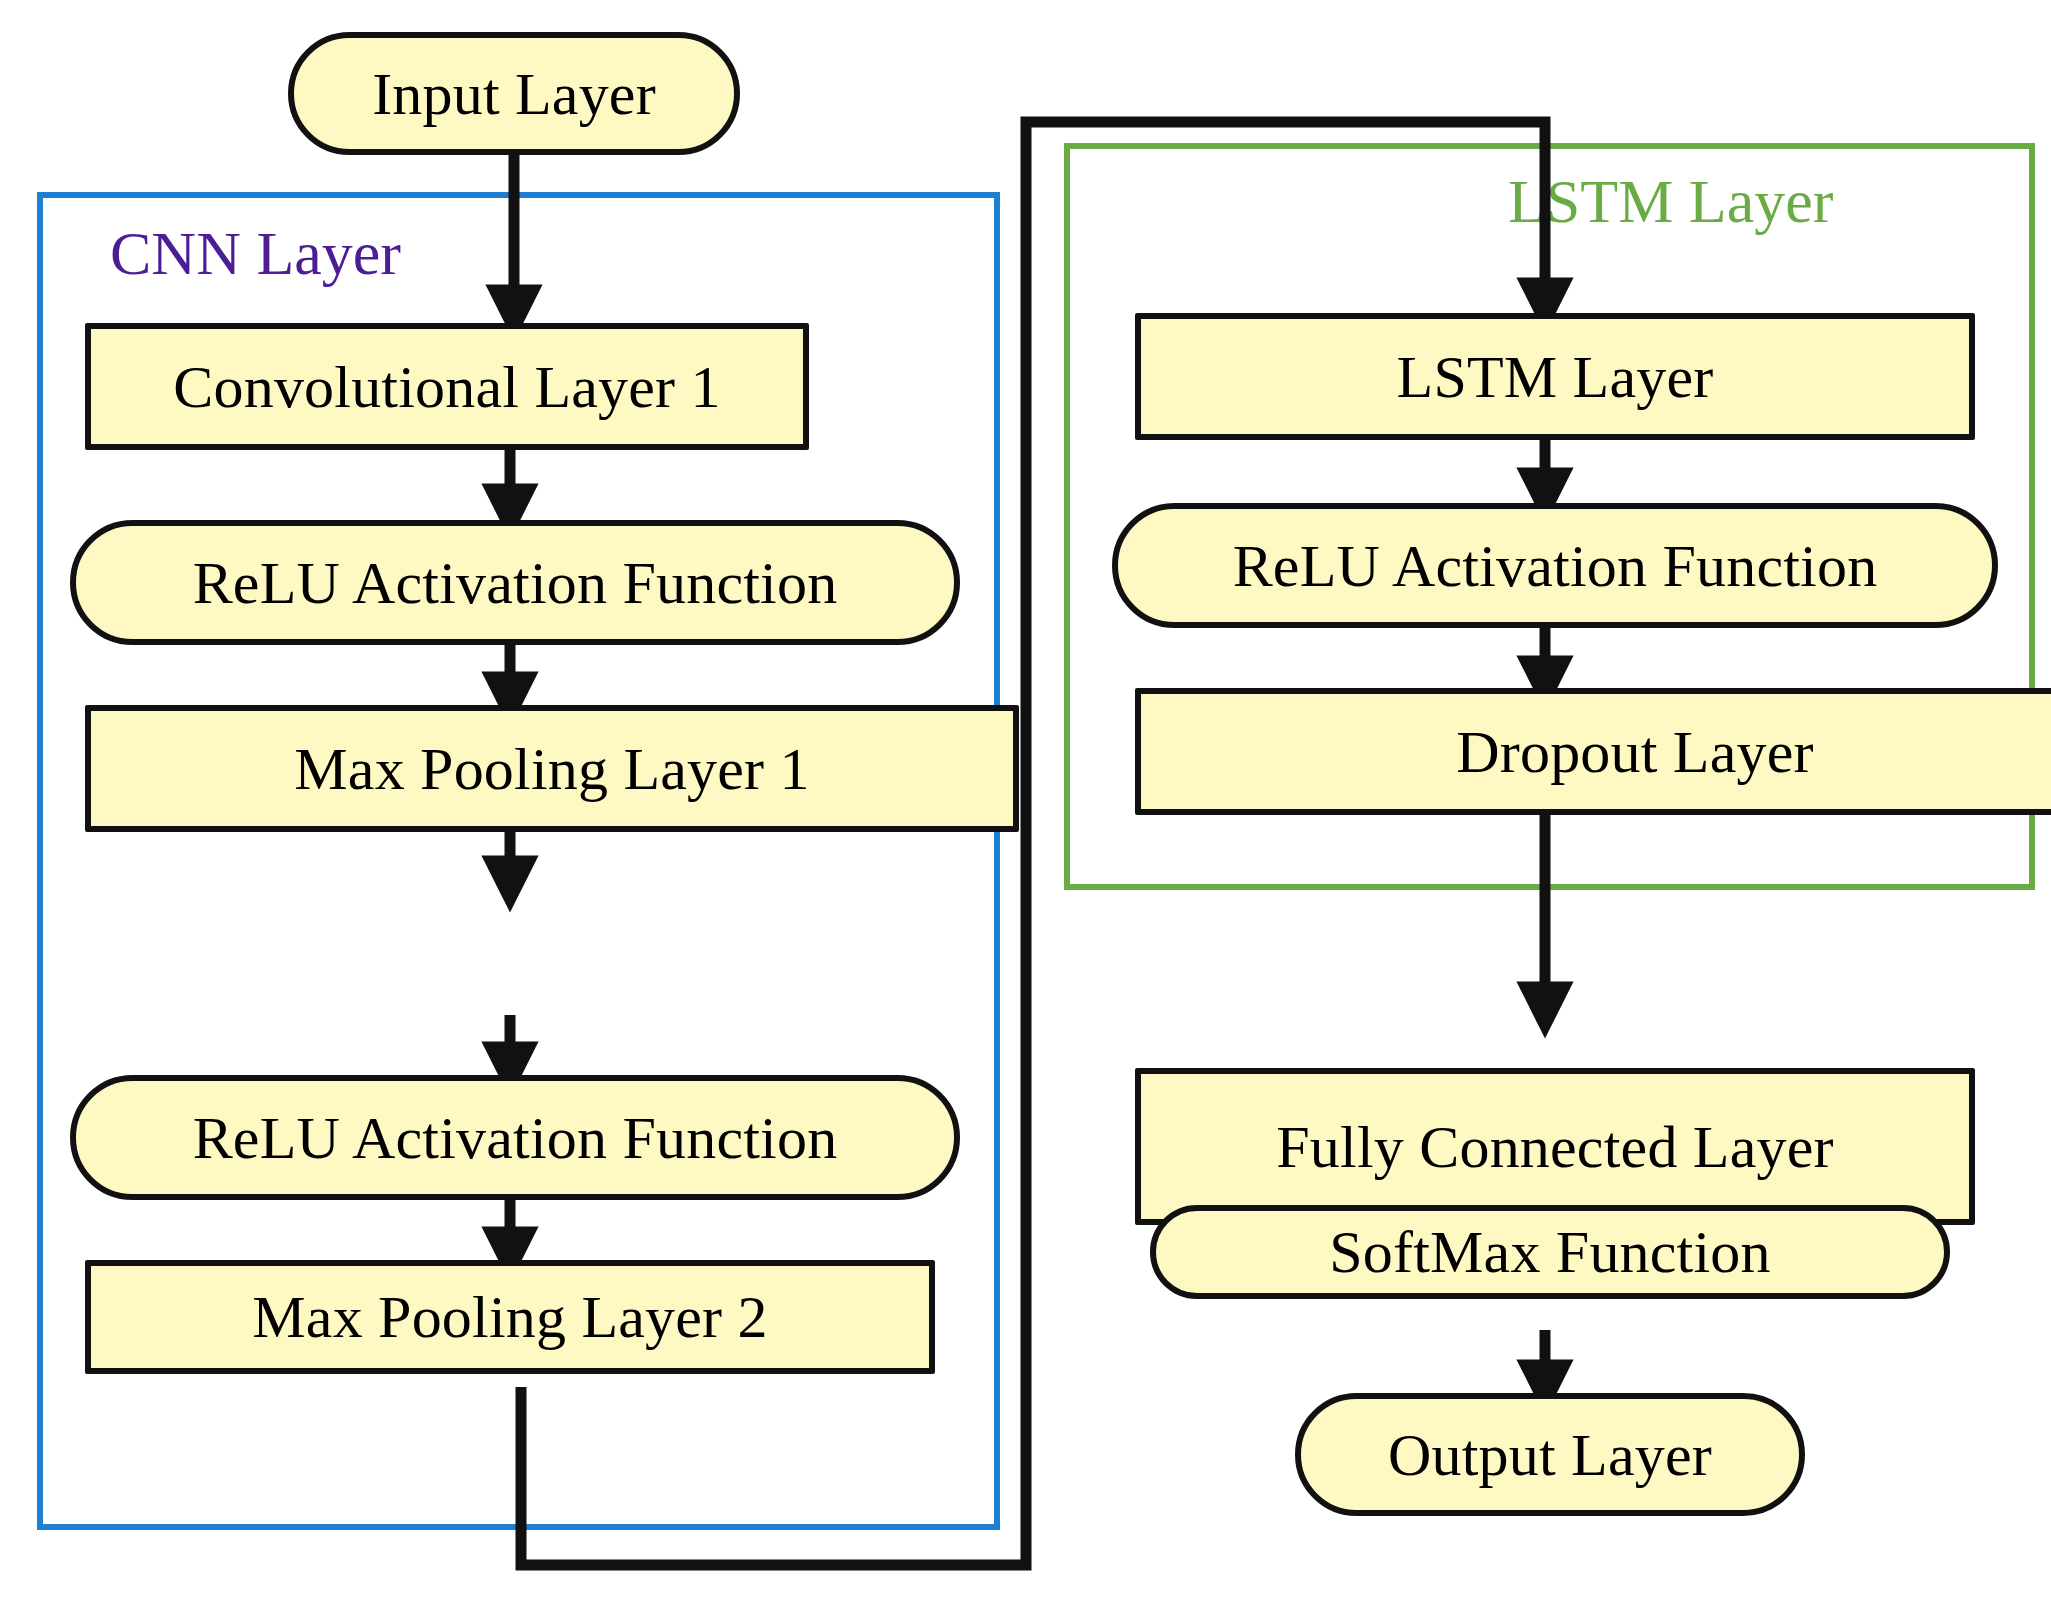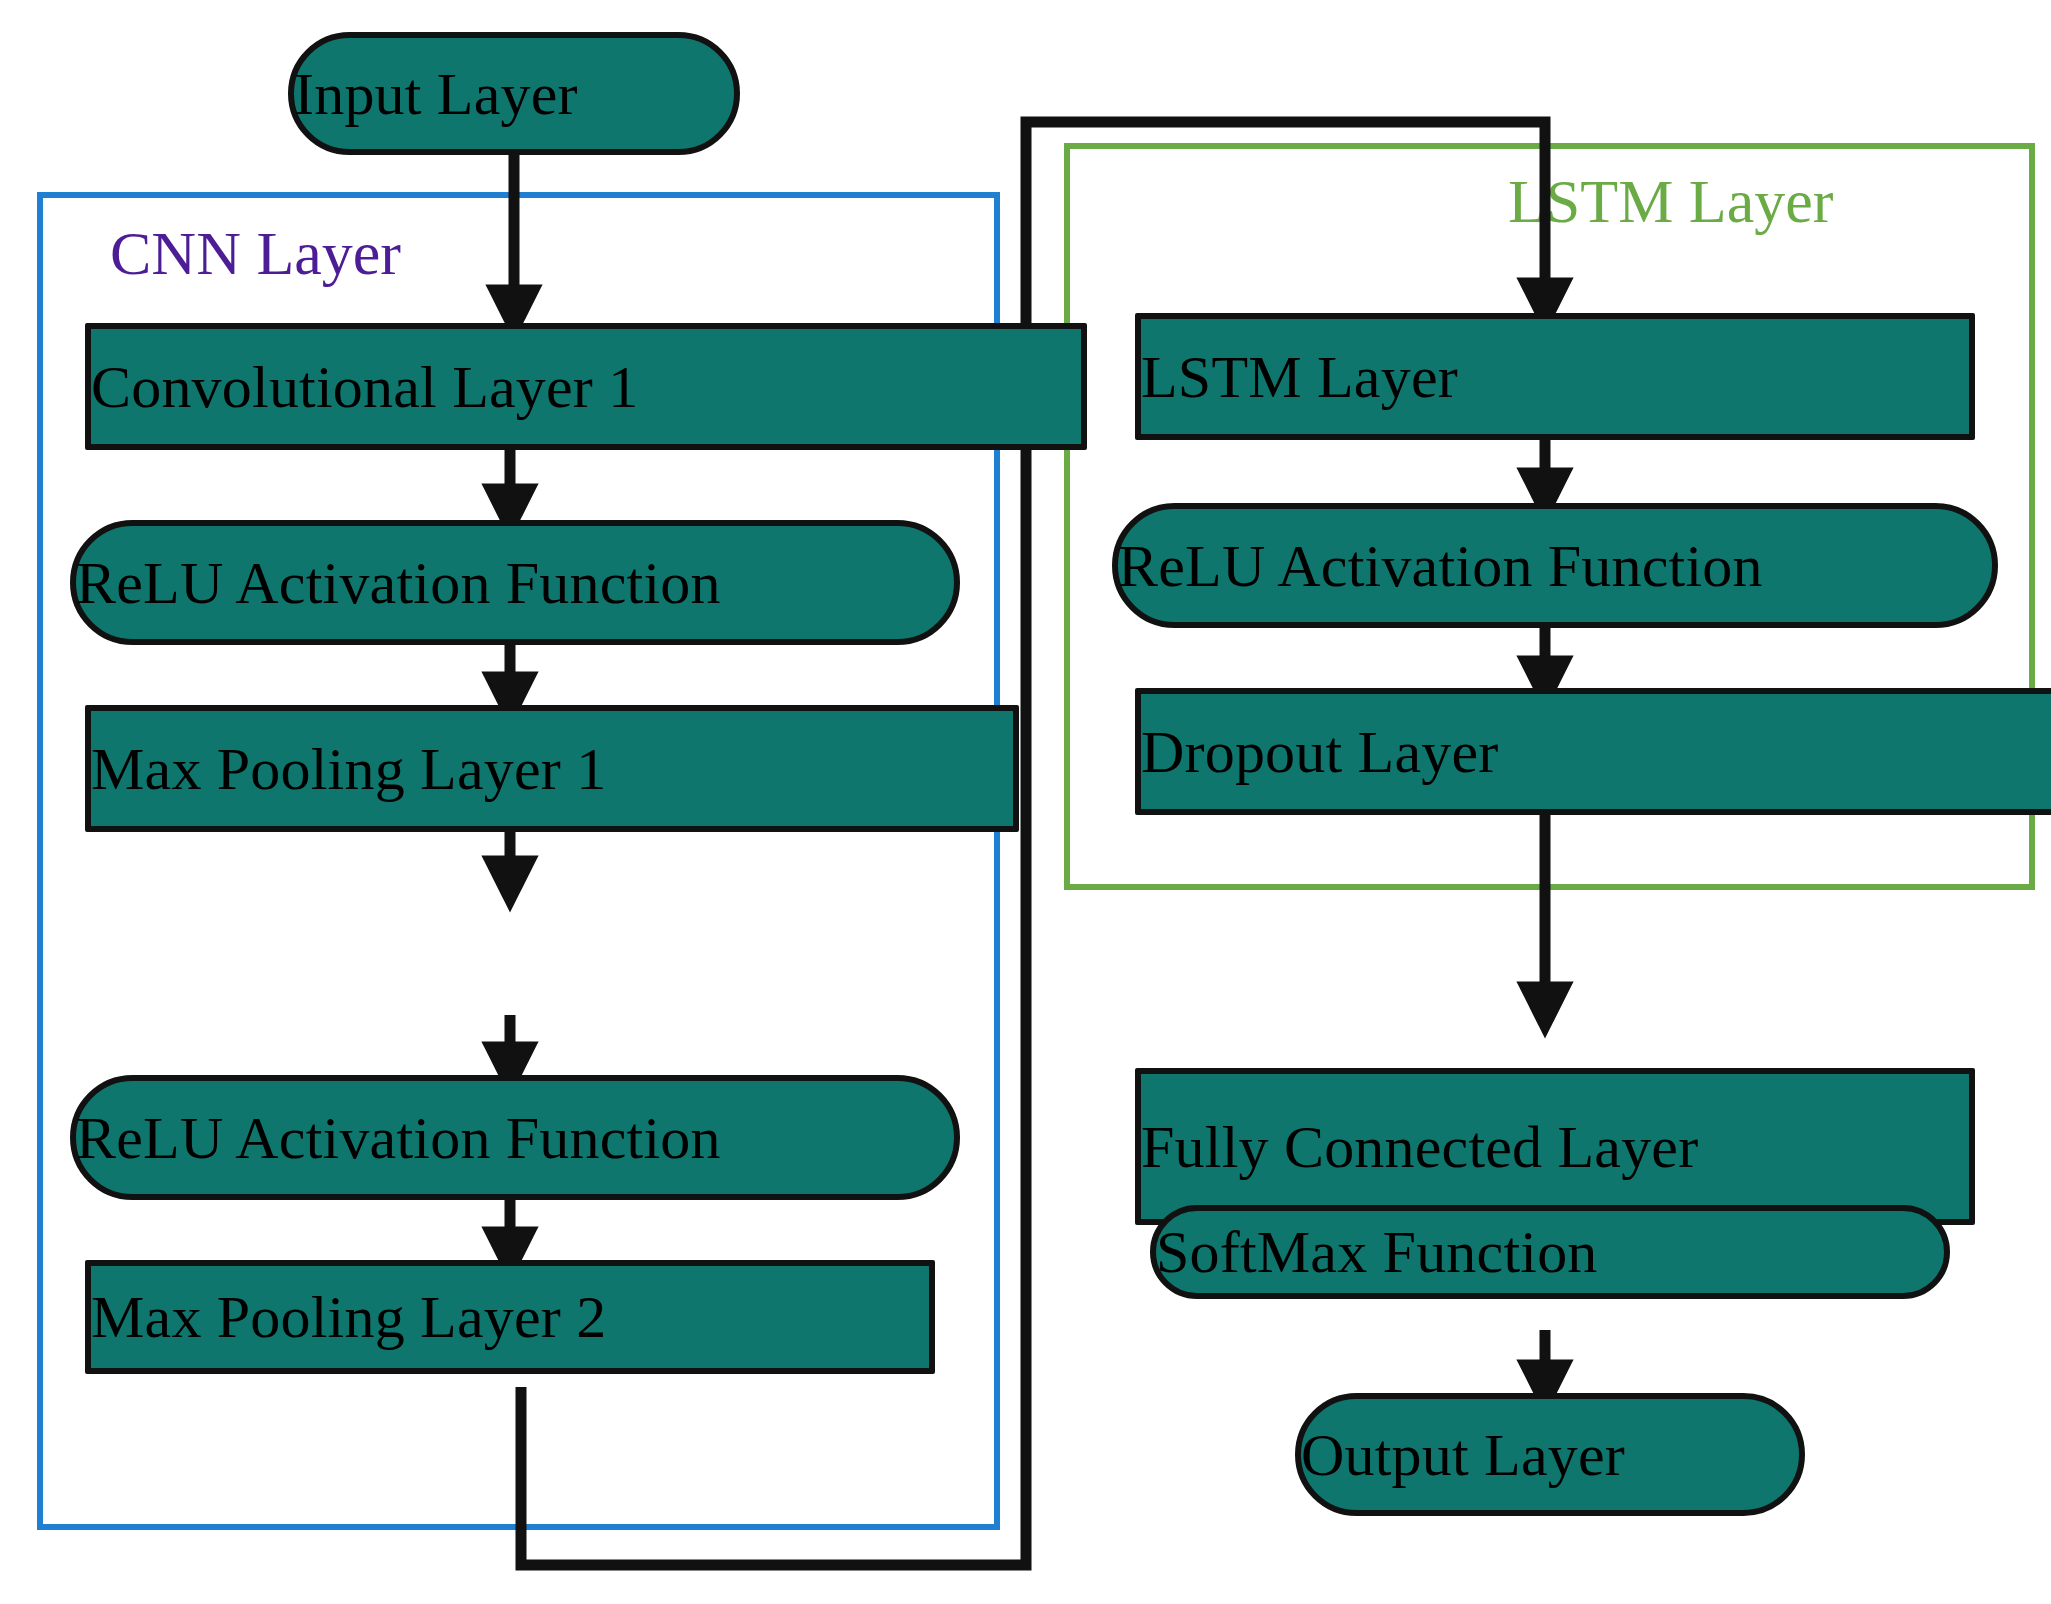--- a/index.html
+++ b/index.html
@@ -1,22 +1,22 @@
 <!DOCTYPE html>
 <html><head>
 <meta charset="utf-8">
 <title>CNN-LSTM Architecture Diagram</title>
 <style>
   html,body{margin:0;padding:0;background:#ffffff;}
   body{font-family:"Liberation Serif","DejaVu Serif",serif;}
   #stage{position:relative;width:2051px;height:1604px;background:#fff;overflow:hidden;}
   svg.layer{position:absolute;left:0;top:0;width:2051px;height:1604px;pointer-events:none;}
 
-  .node{position:absolute;box-sizing:border-box;background:#0f766e;
-        display:flex;align-items:center;
+  .node{position:absolute;box-sizing:border-box;background:#fef9c3;
+        display:flex;align-items:center;justify-content:center;
         color:#000;text-align:center;line-height:1;white-space:nowrap;font-family:Liberation Serif, serif;}
   .node.rect{border:6px solid #111;border-radius:2px;}
   .node.pill{border:6px solid #111;}
   .node .lbl{font-size:60px;letter-spacing:0.2px;}
 
   .group{position:absolute;box-sizing:border-box;background:transparent;}
   .group.cnn{border:6px solid #1f7fd0;}
   .group.lstm{border:6px solid #6aab45;}
 
   .grouplabel{position:absolute;font-size:62px;line-height:1;white-space:nowrap;}
@@ -66,21 +66,21 @@
       <line x1="1545" y1="1143" x2="1545" y2="1198" marker-end="url(#ah)"></line>
 
       <line x1="1545" y1="1330" x2="1545" y2="1388" marker-end="url(#ah)"></line>
     </g>
   </svg>
 
   <div class="node pill" style="left:288px;top:32px;width:452px;height:123px;border-radius:62px;">
     <span class="lbl">Input Layer</span>
   </div>
 
-  <div class="node rect" style="left:85px;top:323px;width:1002px;height:127px;">
+  <div class="node rect" style="left:85px;top:323px;width:724px;height:127px;">
     <span class="lbl">Convolutional Layer 1</span>
   </div>
 
   <div class="node pill" style="left:70px;top:520px;width:890px;height:125px;border-radius:63px;">
     <span class="lbl">ReLU Activation Function</span>
   </div>
 
   <div class="node rect" style="left:85px;top:705px;width:934px;height:127px;">
     <span class="lbl">Max Pooling Layer 1</span>
   </div>

